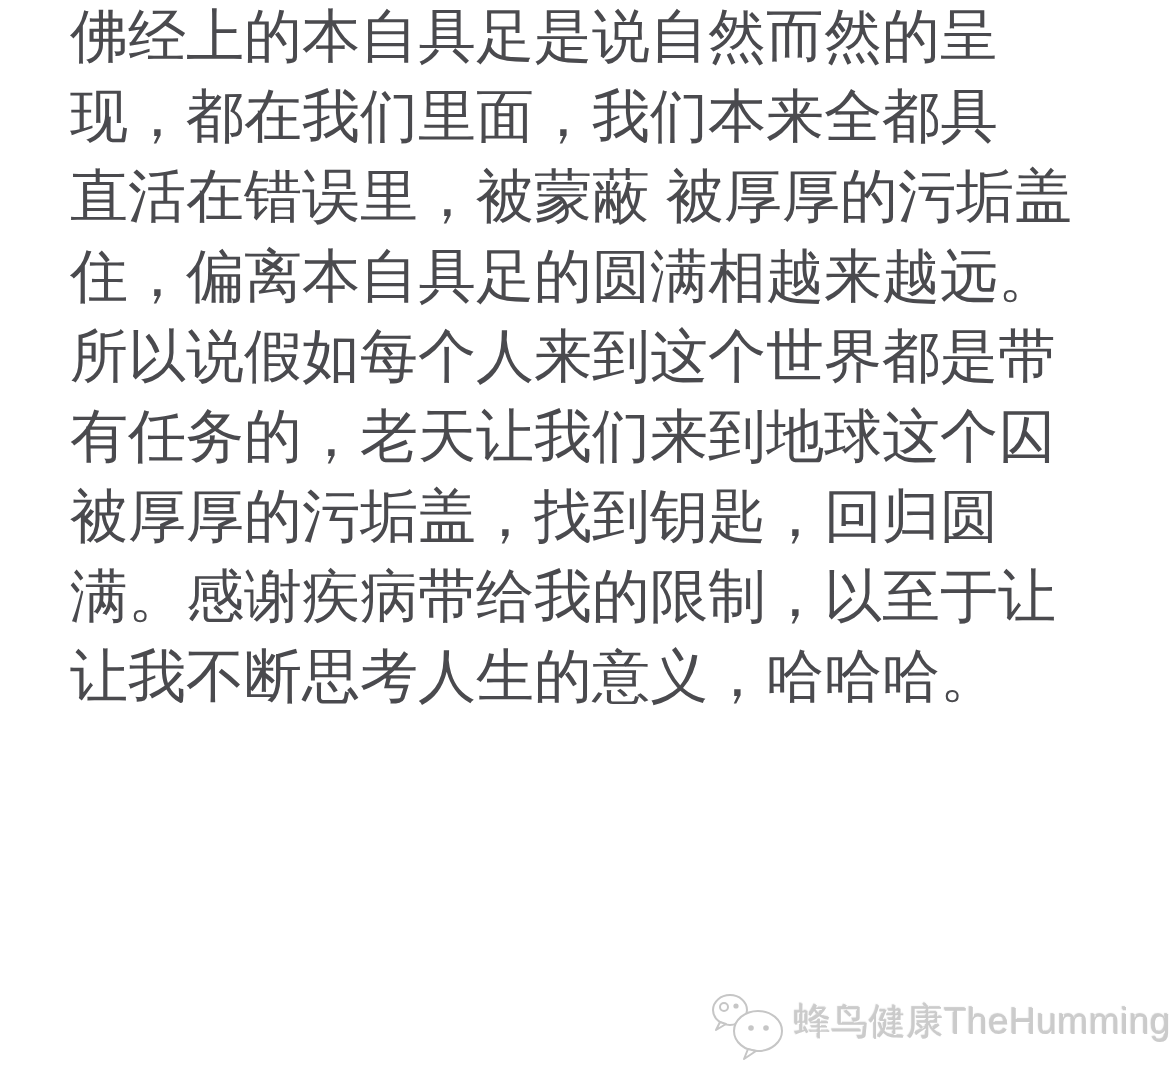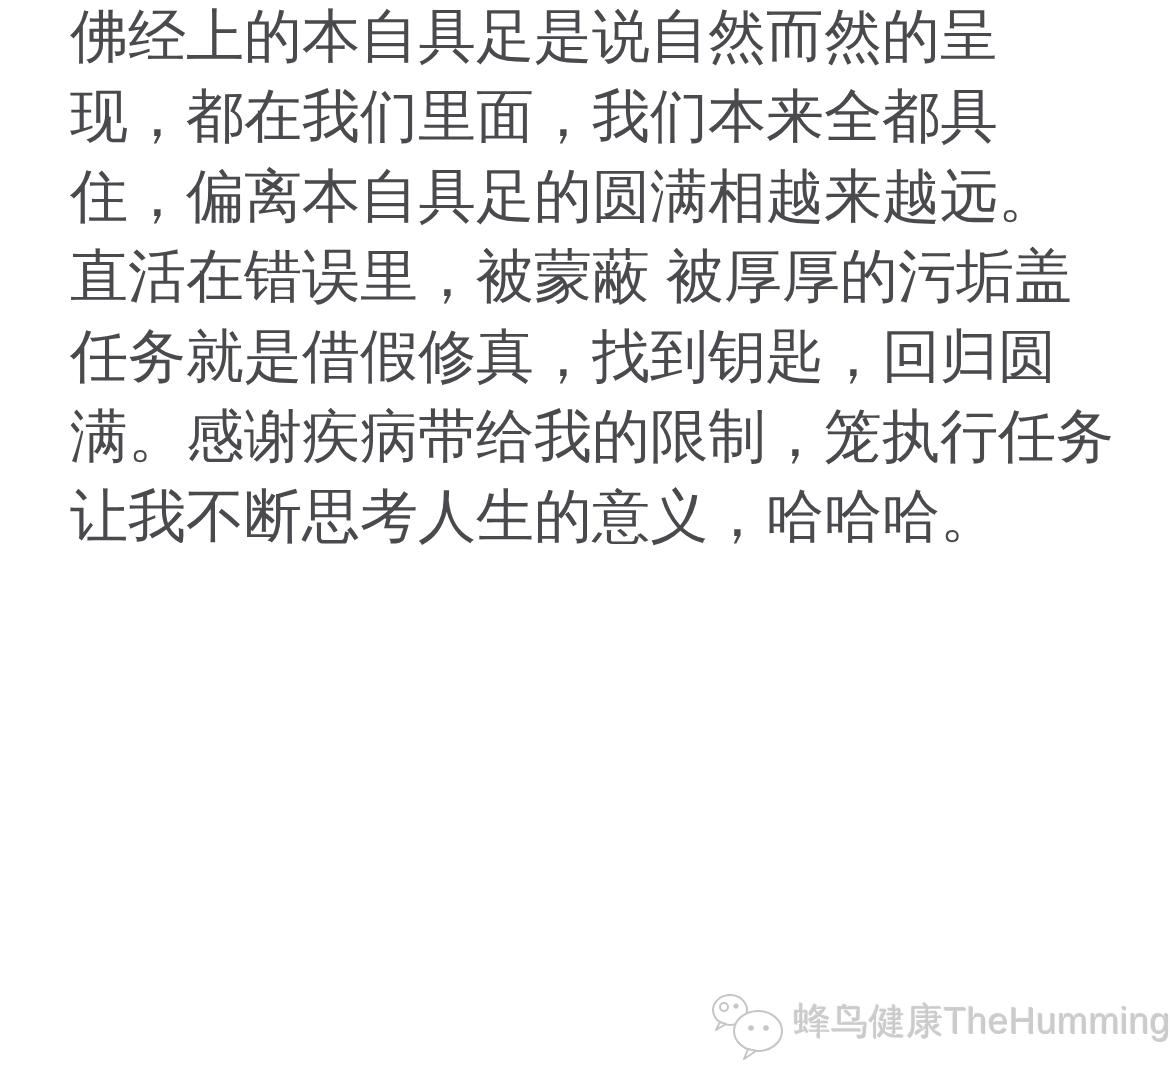--- a/index.html
+++ b/index.html
@@ -53,24 +53,26 @@
     text-shadow: 1px 1px 0 #ffffff, -1px -1px 1px rgba(140,140,140,0.45);
     margin-top: -6px;
   }
 </style>
 </head>
 <body>
 
 <div class="article">
   <div class="text-line">佛经上的本自具足是说自然而然的呈</div>
   <div class="text-line">现，都在我们里面，我们本来全都具</div>
+  <div class="text-line">直活在错误里，被蒙蔽 被厚厚的污垢盖</div>
   <div class="text-line">住，偏离本自具足的圆满相越来越远。</div>
-  <div class="text-line">直活在错误里，被蒙蔽 被厚厚的污垢盖</div>
-  <div class="text-line">任务就是借假修真，找到钥匙，回归圆</div>
-  <div class="text-line">满。感谢疾病带给我的限制，笼执行任务</div>
+  <div class="text-line">所以说假如每个人来到这个世界都是带</div>
+  <div class="text-line">有任务的，老天让我们来到地球这个囚</div>
+  <div class="text-line">被厚厚的污垢盖，找到钥匙，回归圆</div>
+  <div class="text-line">满。感谢疾病带给我的限制，以至于让</div>
   <div class="text-line">让我不断思考人生的意义，哈哈哈。</div>
 </div>
 
 <div class="watermark">
   <svg class="wm-icon" viewBox="0 0 84 72" xmlns="http://www.w3.org/2000/svg">
 
     <ellipse cx="24" cy="21" rx="17" ry="15" fill="#ffffff" stroke="#c6c6c6" stroke-width="2"></ellipse>
     <path d="M14 33 L10 41 L20 35 Z" fill="#ffffff" stroke="#c6c6c6" stroke-width="2" stroke-linejoin="round"></path>
     <circle cx="18" cy="18" r="4" fill="none" stroke="#c6c6c6" stroke-width="2"></circle>
     <circle cx="30" cy="17" r="2.6" fill="#c6c6c6"></circle>

